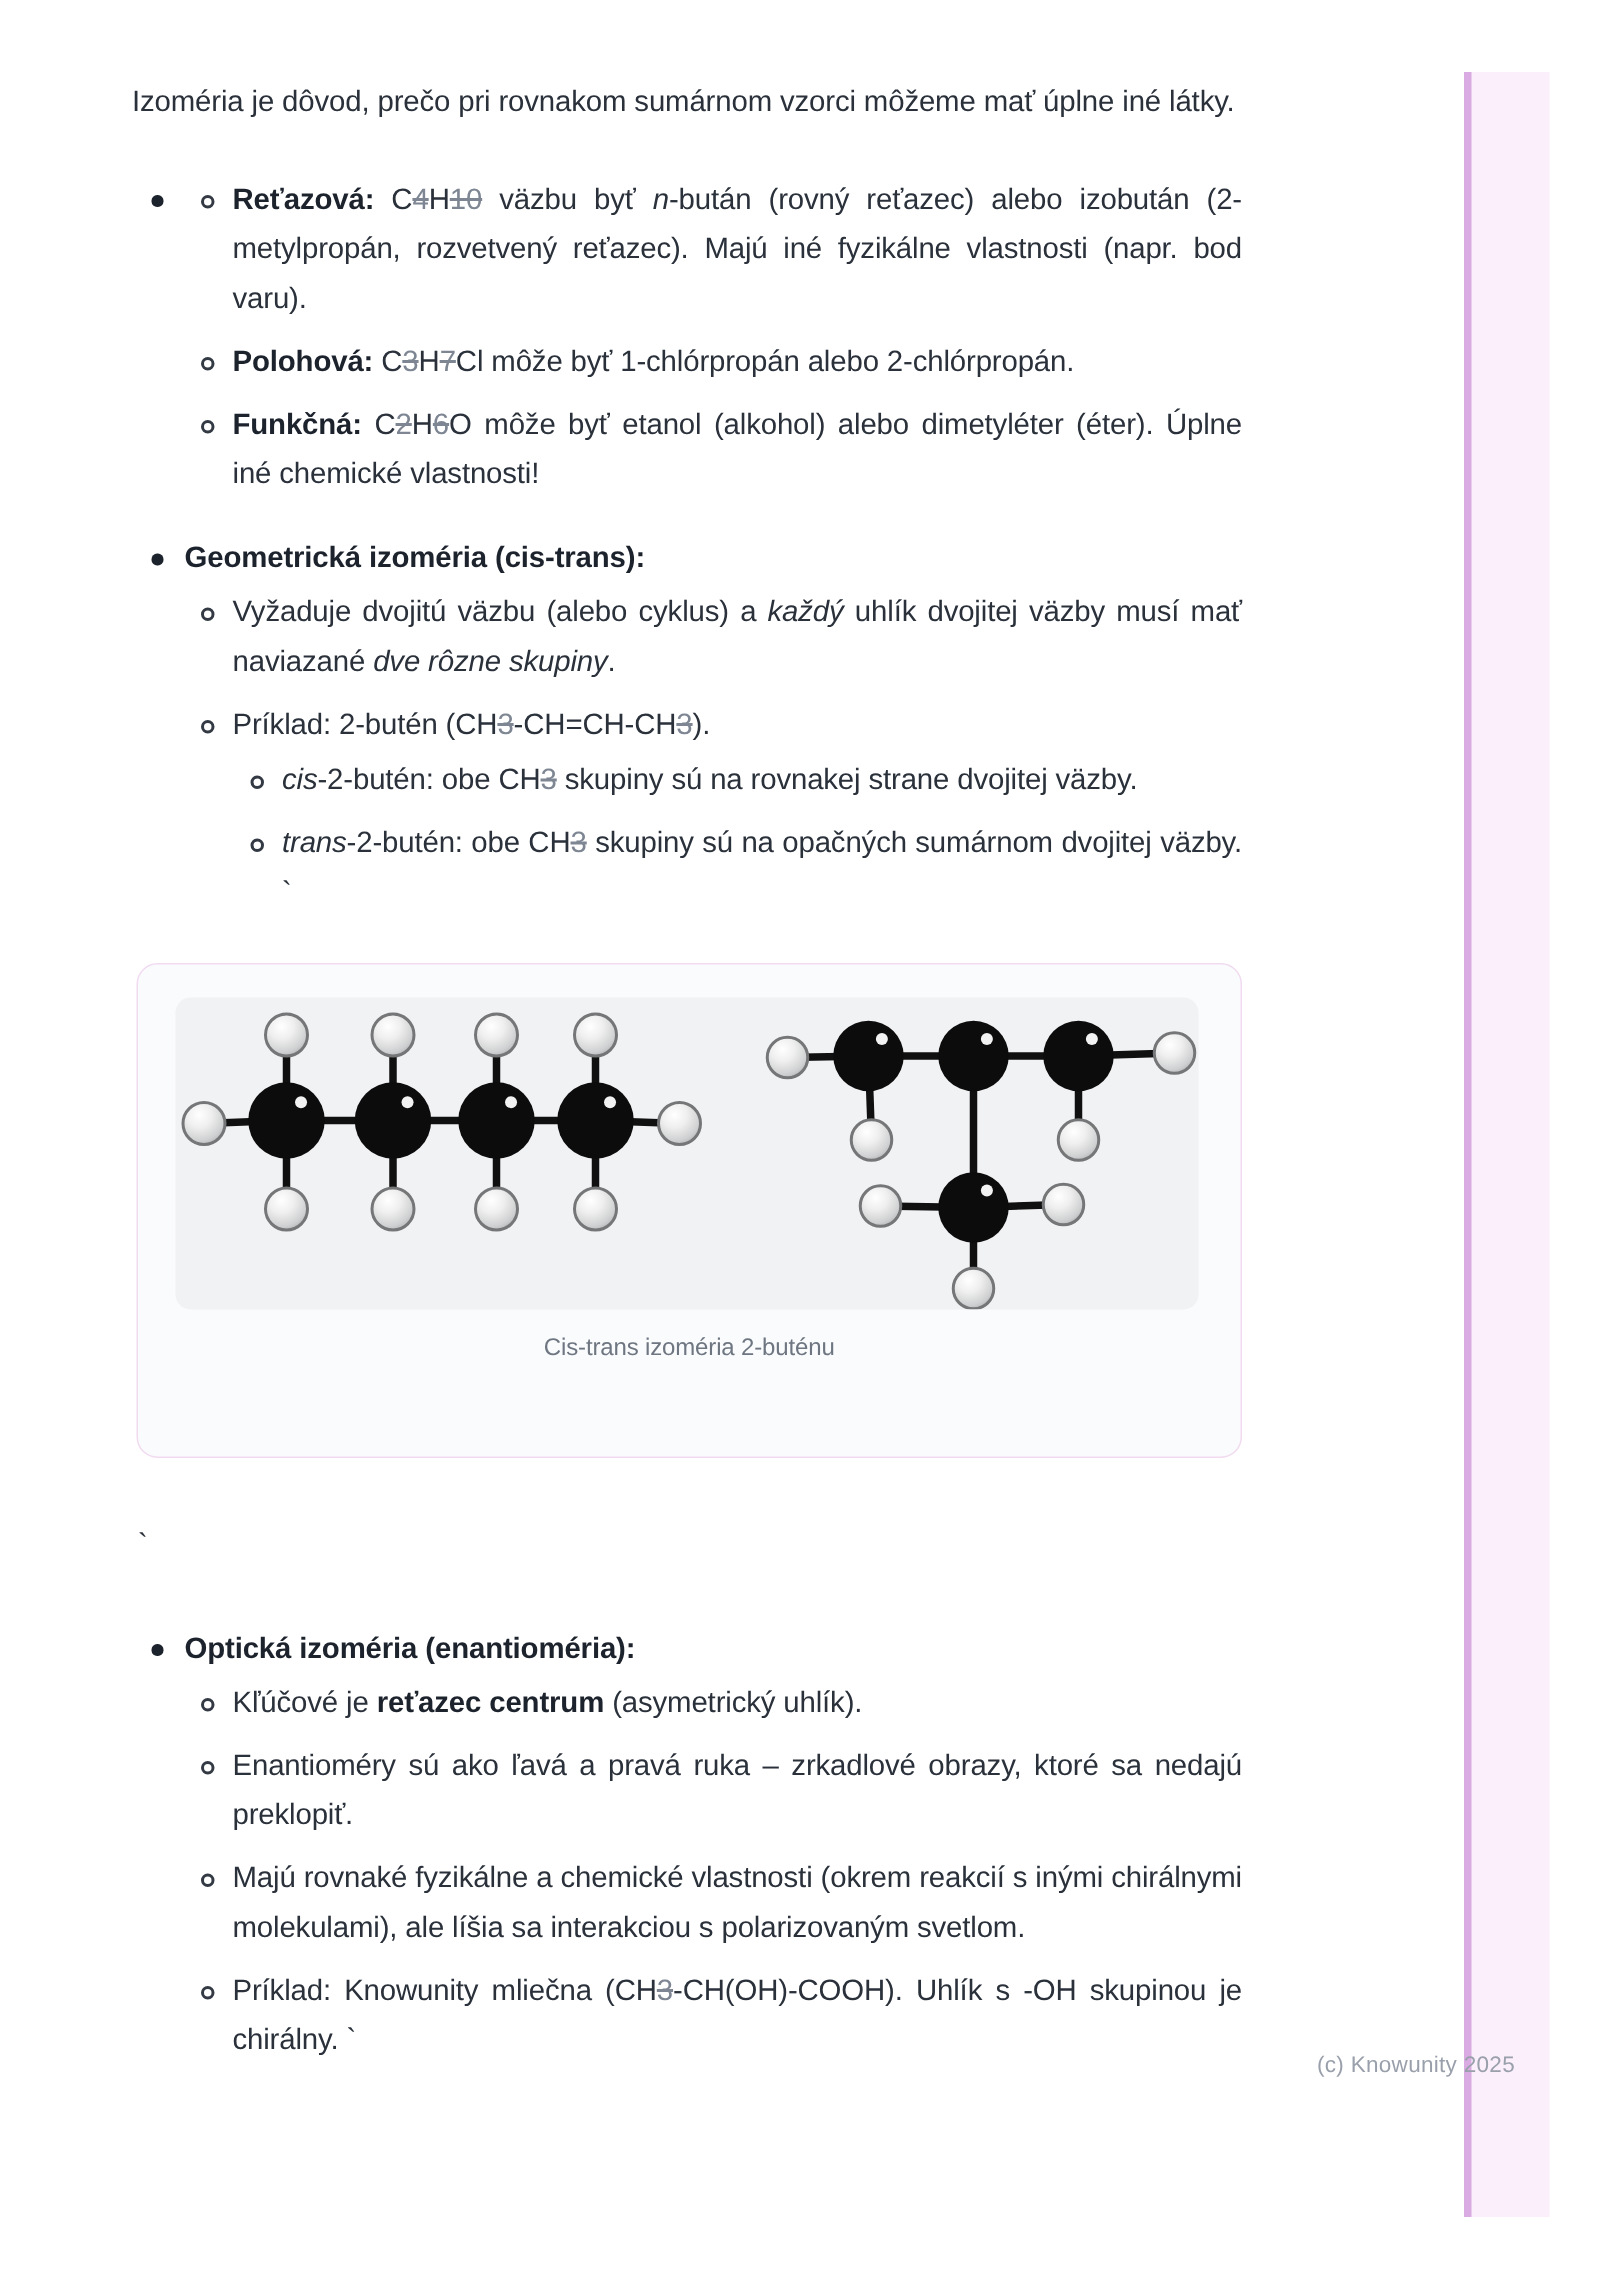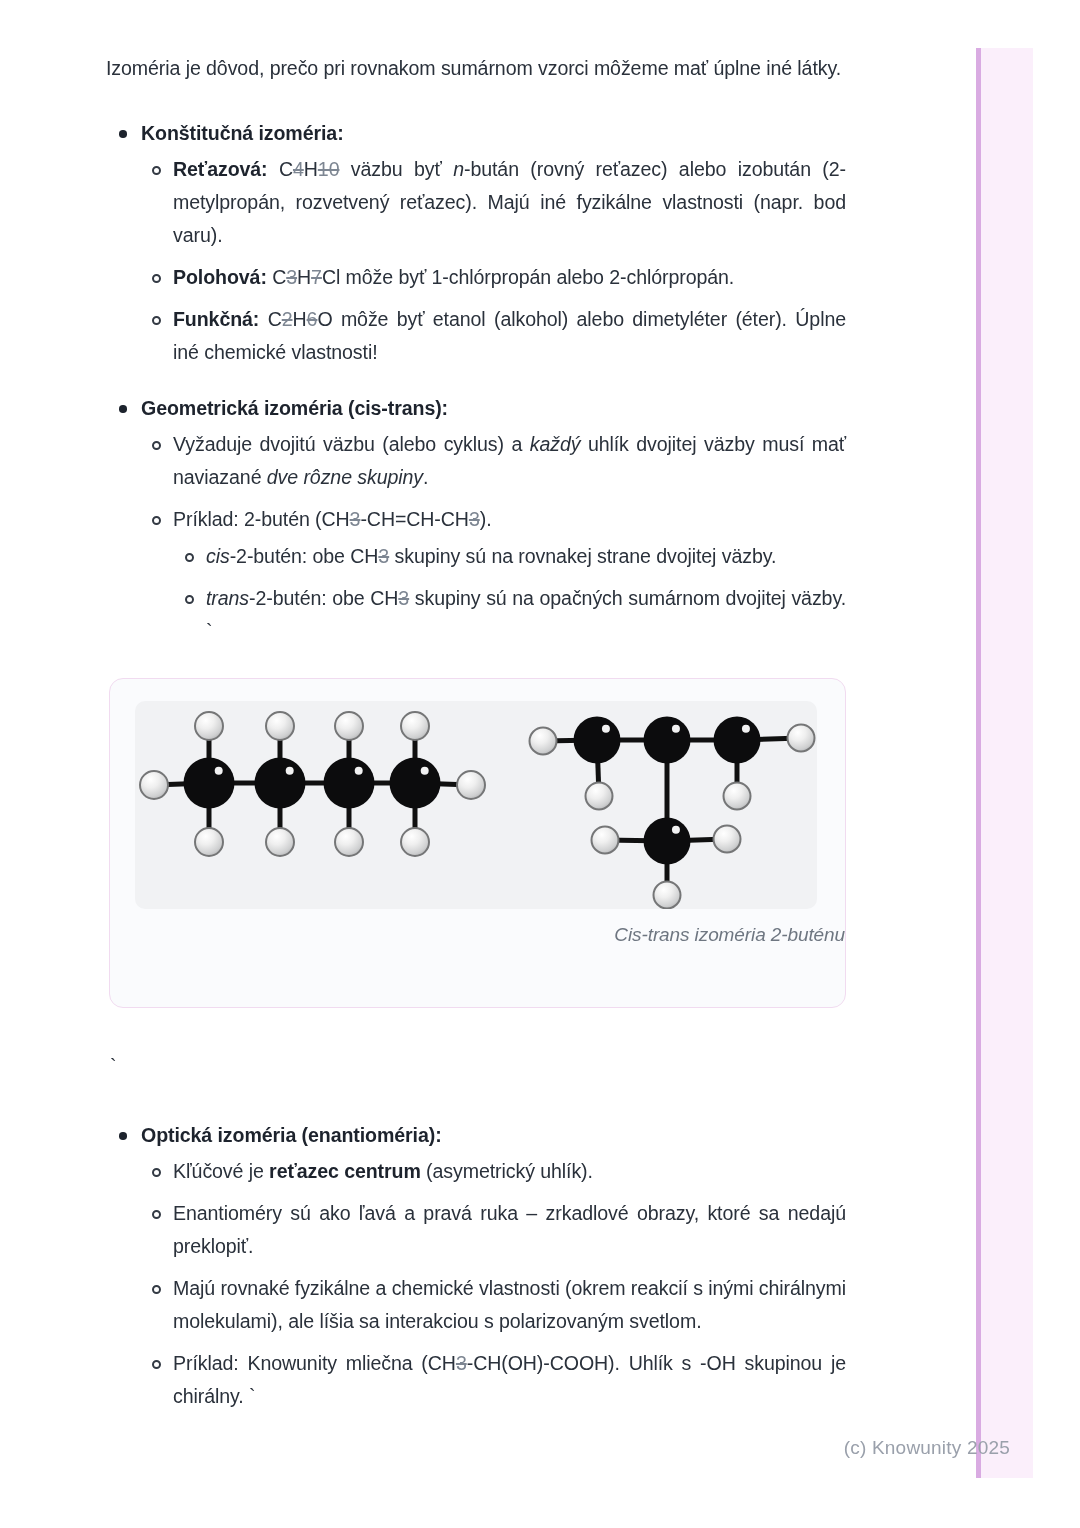--- a/index.html
+++ b/index.html
@@ -15,21 +15,21 @@
     --image-bg:#f1f2f4;
   }
   html,body{margin:0;padding:0;}
   body{
     width:1080px;height:1528px;position:relative;overflow:hidden;
     background:#ffffff;
     font-family:"Liberation Sans",sans-serif;
     color:var(--text);
   }
   .content{
-    position:absolute;left:106px;top:0;width:740px;
+    position:absolute;left:88px;top:0;width:740px;
     font-size:19.6px;line-height:33px;letter-spacing:-0.1px;
   }
   .intro{margin:52px 0 0 0;text-align:justify;}
   ul{list-style:none;margin:0;padding:0;}
   .sec1{margin-top:32px;}
   .sec2{margin-top:23px;}
   .sec3{margin-top:36px;}
   .li1{position:relative;padding-left:35px;}
   .li2{position:relative;padding-left:32px;margin-top:9px;}
   .l2 .li2:first-child{margin-top:3px;}
@@ -48,47 +48,46 @@
   .s{color:var(--muted);text-decoration:line-through;text-decoration-thickness:1.6px;}
   .img-card{
     margin:30px 0 0 3px;width:737px;height:330px;box-sizing:border-box;
     border:1.5px solid var(--card-border);border-radius:14px;background:var(--card-bg);
   }
   .img-area{
     margin:22px 0 0 25px;width:682px;height:208px;
     background:var(--image-bg);border-radius:10px;overflow:hidden;
   }
   .caption{
-    margin:13px 0 0 0;text-align:right;font-style:italic;
-    font-size:19px;line-height:26px;color:var(--caption);
+    margin:13px 0 0 0;text-align:center;
+    font-size:16px;line-height:26px;color:var(--caption);
   }
   .stray{margin:42px 0 0 4px;}
   .footer{
-    position:absolute;top:1437px;right:70px;z-index:3;
-    font-size:19px;color:var(--footer);letter-spacing:0.2px;
+    position:absolute;top:1368px;right:70px;z-index:3;
+    font-size:15px;color:var(--footer);letter-spacing:0.2px;
   }
   .stripe{
     position:absolute;top:48px;left:976px;width:57px;height:1430px;z-index:1;
     background:var(--stripe-fill);
     border-left:5px solid var(--stripe-border);box-sizing:border-box;
   }
 </style>
 </head>
 <body>
 
 <div class="stripe"></div>
 
 <div class="content">
 
   <p class="intro"><span>Izoméria je dôvod, prečo pri rovnakom sumárnom vzorci môžeme mať úplne iné látky.</span></p>
 
   <ul class="l1 sec1">
     <li class="li1">
       <span class="m1"></span>
-      <div class="t hdr"><span class="b">Konštitučná izoméria:</span></div>
       <ul class="l2">
         <li class="li2">
           <span class="m2"></span>
           <div class="t"><span class="b">Reťazová:</span><span> C</span><span class="s">4</span><span>H</span><span class="s">10</span><span> väzbu byť </span><span class="i">n</span><span>-bután (rovný reťazec) alebo izobután (2-metylpropán, rozvetvený reťazec). Majú iné fyzikálne vlastnosti (napr. bod varu).</span></div>
         </li>
         <li class="li2">
           <span class="m2"></span>
           <div class="t"><span class="b">Polohová:</span><span> C</span><span class="s">3</span><span>H</span><span class="s">7</span><span>Cl môže byť 1-chlórpropán alebo 2-chlórpropán.</span></div>
         </li>
         <li class="li2">

